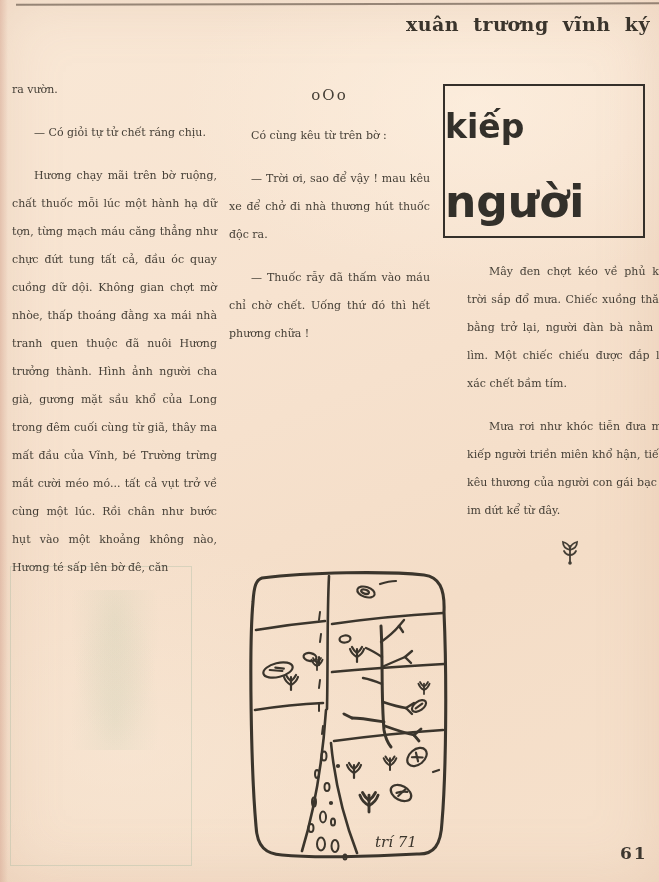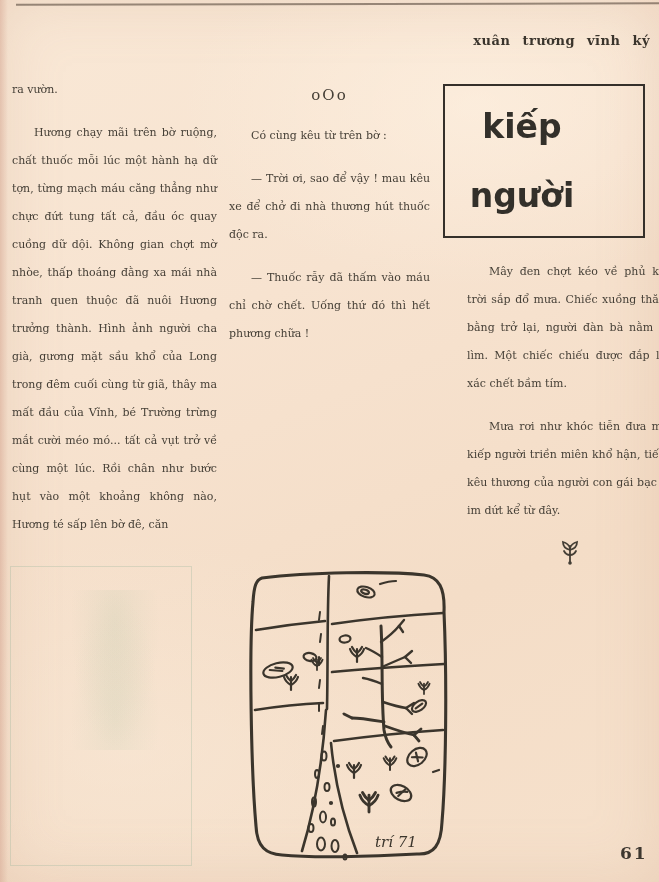--- a/index.html
+++ b/index.html
@@ -17,39 +17,39 @@
     background:rgba(72,58,48,0.55); transform:rotate(-0.12deg); }
   .scan-leftedge { position:absolute; left:0; top:0; width:8px; height:882px;
     background:linear-gradient(90deg, rgba(210,160,140,0.45), rgba(210,160,140,0)); }
   .ghost-frame { position:absolute; left:10px; top:566px; width:180px; height:298px;
     border:1px solid rgba(140,175,150,0.28); }
   .ghost-blob { position:absolute; left:70px; top:590px; width:90px; height:160px;
     background:radial-gradient(ellipse at 50% 20%, rgba(120,170,130,0.10), rgba(120,170,130,0) 70%),
                radial-gradient(ellipse at 50% 80%, rgba(120,170,130,0.09), rgba(120,170,130,0) 70%); }
 
   .running-header { position:absolute; top:13px; right:9px;
-    font-weight:bold; font-size:13px; letter-spacing:0.5px; word-spacing:7px; color:#3a342c;margin-top:20px; }
+    font-weight:bold; font-size:19px; letter-spacing:0.5px; word-spacing:7px; color:#3a342c; }
 
   .col { position:absolute; top:76px; }
   #col1 { left:12px;  width:205px; }
   #col2 { left:229px; width:201px; }
   #col3 { left:443px; top:258px; width:206px;margin-left:24px; }
 
   .col p { margin:0 0 15px 0; font-size:11px; line-height:28px; text-align:justify; color:#453f36; }
   .ind   { text-indent:22px; }
   .noind { text-indent:0; }
 
   .divider { text-align:center; font-size:15px; letter-spacing:2px; margin:10px 0 18px 0; color:#453f36; }
 
   .title-box { position:absolute; left:443px; top:84px; width:202px; height:154px;
     border:2px solid #35302a; box-sizing:border-box;
-    text-align:center; padding:24px 44px 0 0;
+    text-align:left; padding:24px 44px 0 0;
     font-family:"DejaVu Sans", sans-serif; font-weight:bold; color:#33302a; }
   .title-box .t1 { font-size:33px; line-height:1.05; }
-  .title-box .t2 { font-size:33px; line-height:1.05; margin-top:34px; }
+  .title-box .t2 { font-size:44px; line-height:1.05; margin-top:34px; }
 
   .ornament-wrap { text-align:center; margin-top:10px; }
 
   .illus { position:absolute; left:228px; top:560px; }
 
   .page-number { position:absolute; left:620px; top:843px;
     font-size:17px; letter-spacing:2px; color:#3d372f;font-weight:bold; }
 </style>
 </head>
 <body>
@@ -63,20 +63,21 @@
 
   <div class="running-header">xuân trương vĩnh ký</div>
 
   <div class="title-box">
     <div class="t1">kiếp</div>
     <div class="t2">người</div>
   </div>
 
   <div class="col" id="col1">
     <p class="noind">ra vườn.</p>
+    <p class="ind">— Có giỏi tự tử chết ráng chịu.</p>
     <p class="ind">Hương chạy mãi trên bờ ruộng, chất thuốc mỗi lúc một hành hạ dữ tợn, từng mạch máu căng thẳng như chực đứt tung tất cả, đầu óc quay cuồng dữ dội. Không gian chợt mờ nhòe, thấp thoáng đằng xa mái nhà tranh quen thuộc đã nuôi Hương trưởng thành. Hình ảnh người cha già, gương mặt sầu khổ của Long trong đêm cuối cùng từ giã, thây ma mất đầu của Vĩnh, bé Trường trừng mắt cười méo mó... tất cả vụt trở về cùng một lúc. Rồi chân như bước hụt vào một khoảng không nào, Hương té sấp lên bờ đê, căn</p>
   </div>
 
   <div class="col" id="col2">
     <div class="divider">oOo</div>
     <p class="ind">Có cùng kêu từ trên bờ :</p>
     <p class="ind">— Trời ơi, sao để vậy ! mau kêu xe để chở đi nhà thương hút thuốc độc ra.</p>
     <p class="ind">— Thuốc rẫy đã thấm vào máu chỉ chờ chết. Uống thứ đó thì hết phương chữa !</p>
   </div>
 

